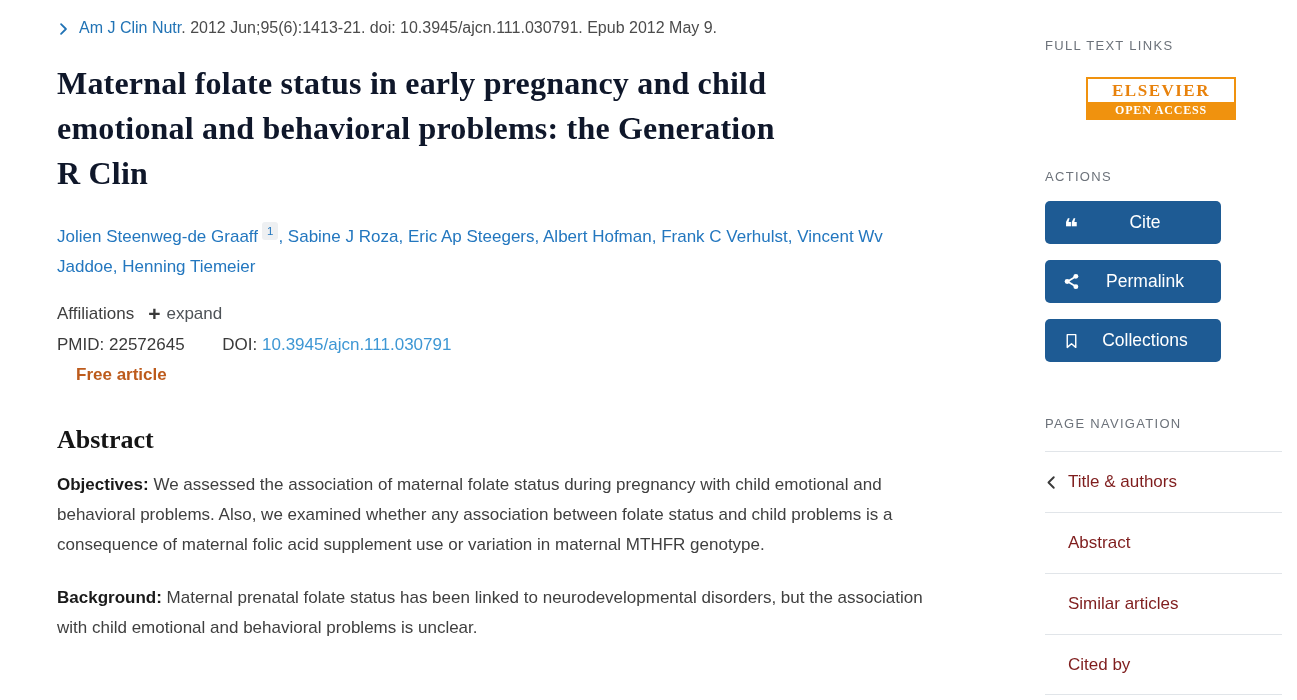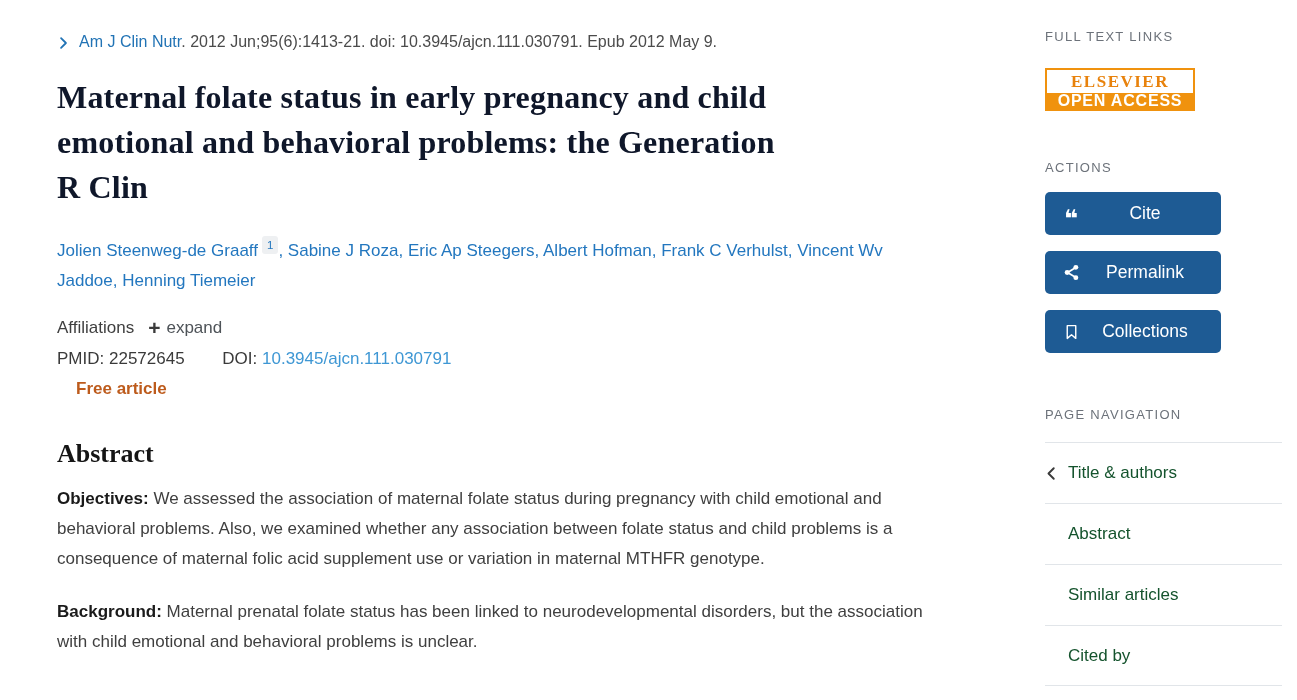--- a/index.html
+++ b/index.html
@@ -5,21 +5,21 @@
   * { margin:0; padding:0; box-sizing:border-box; }
   html,body { background:#fff; }
   body {
     width:1297px; height:700px; position:relative; overflow:hidden;
     font-family:"Liberation Sans","DejaVu Sans",sans-serif;
     color:#3f3f3f;
   }
   a { text-decoration:none; cursor:pointer; }
 
   
-  .content { position:absolute; left:57px; top:18px; width:900px; }
+  .content { position:absolute; left:57px; top:4px; width:900px; }
 
   .journal-line { margin-top:15px; font-size:16px; color:#4b4b4b; display:flex; align-items:center; }
   .journal-chevron { display:inline-flex; margin-right:9px; margin-top:2px; cursor:pointer; }
   .journal-link { color:#2173b5; }
 
   .article-title {
     margin-top:24px; font-family:"Liberation Serif","DejaVu Serif",serif;
     font-weight:700; font-size:32px; line-height:45px; color:#0f172a; letter-spacing:0.2px;
   }
   .title-line { display:block; white-space:nowrap; }
@@ -45,50 +45,50 @@
 
   .abstract-heading {
     margin-top:40px; font-family:"Liberation Serif","DejaVu Serif",serif;
     font-weight:700; font-size:26px; color:#151515;
   }
   .abstract-para { margin-top:15px; font-size:17px; line-height:30px; color:#3f3f3f; width:870px; }
   .abstract-para.first { margin-top:23px; }
   .para-label { font-weight:700; color:#1a1a1a; }
 
   
-  .sidebar { position:absolute; left:1045px; top:9px; width:237px; }
+  .sidebar { position:absolute; left:1045px; top:18px; width:237px; }
   .side-label { font-size:13px; letter-spacing:1.3px; color:#6c727a; }
   .ftl-label { margin-top:20px; }
 
-  .elsevier-badge { margin-top:24px; width:150px; border:2px solid #f0920e; background:#fff; cursor:pointer; }
+  .elsevier-badge { margin-top:24px; width:150px; border:2px solid #f0920e; background:#fff; cursor:pointer;margin-left:41px; }
   .elsevier-top {
     height:23px; display:flex; align-items:center; justify-content:center;
     font-family:"Liberation Serif","DejaVu Serif",serif; font-size:17px; font-weight:600;
     color:#e8820c; letter-spacing:1.5px;
   }
   .elsevier-bottom {
     height:16px; background:#f0920e; display:flex; align-items:center; justify-content:center;
-    color:#fff; font-size:16px; font-weight:700; letter-spacing:0.8px;
+    color:#fff; font-size:12px; font-weight:700; letter-spacing:0.8px;font-family:Liberation Serif, serif;
   }
 
   .actions-label { margin-top:49px; }
   .action-btn {
     margin-top:16px; width:176px; height:43px; background:#1e5b94; border:none; border-radius:5px;
     color:#fff; display:flex; align-items:center; padding:0 14px; cursor:pointer; font-family:inherit;
   }
   .action-btn.first { margin-top:17px; }
   .btn-icon { width:24px; display:flex; justify-content:center; align-items:center; }
   .quote-glyph { font-size:24px; line-height:10px; font-weight:700; margin-top:10px; }
   .btn-label { flex:1; text-align:center; font-size:17.5px; font-weight:400; }
 
   .pagenav-label { margin-top:54px; }
   .nav-list { margin-top:20px; }
   .nav-item {
     height:61px; border-top:1px solid #e1e5e9; display:flex; align-items:center;
-    font-size:17px; color:#14532d; cursor:pointer; padding-left:23px;
+    font-size:17px; color:#7f1d1d; cursor:pointer; padding-left:23px;
   }
   .nav-item.last { border-bottom:1px solid #e1e5e9; }
   .nav-item.active { padding-left:0; }
   .nav-chevron { width:23px; display:flex; align-items:center; }
 </style>
 </head>
 <body>
 
 <div class="content">
 

